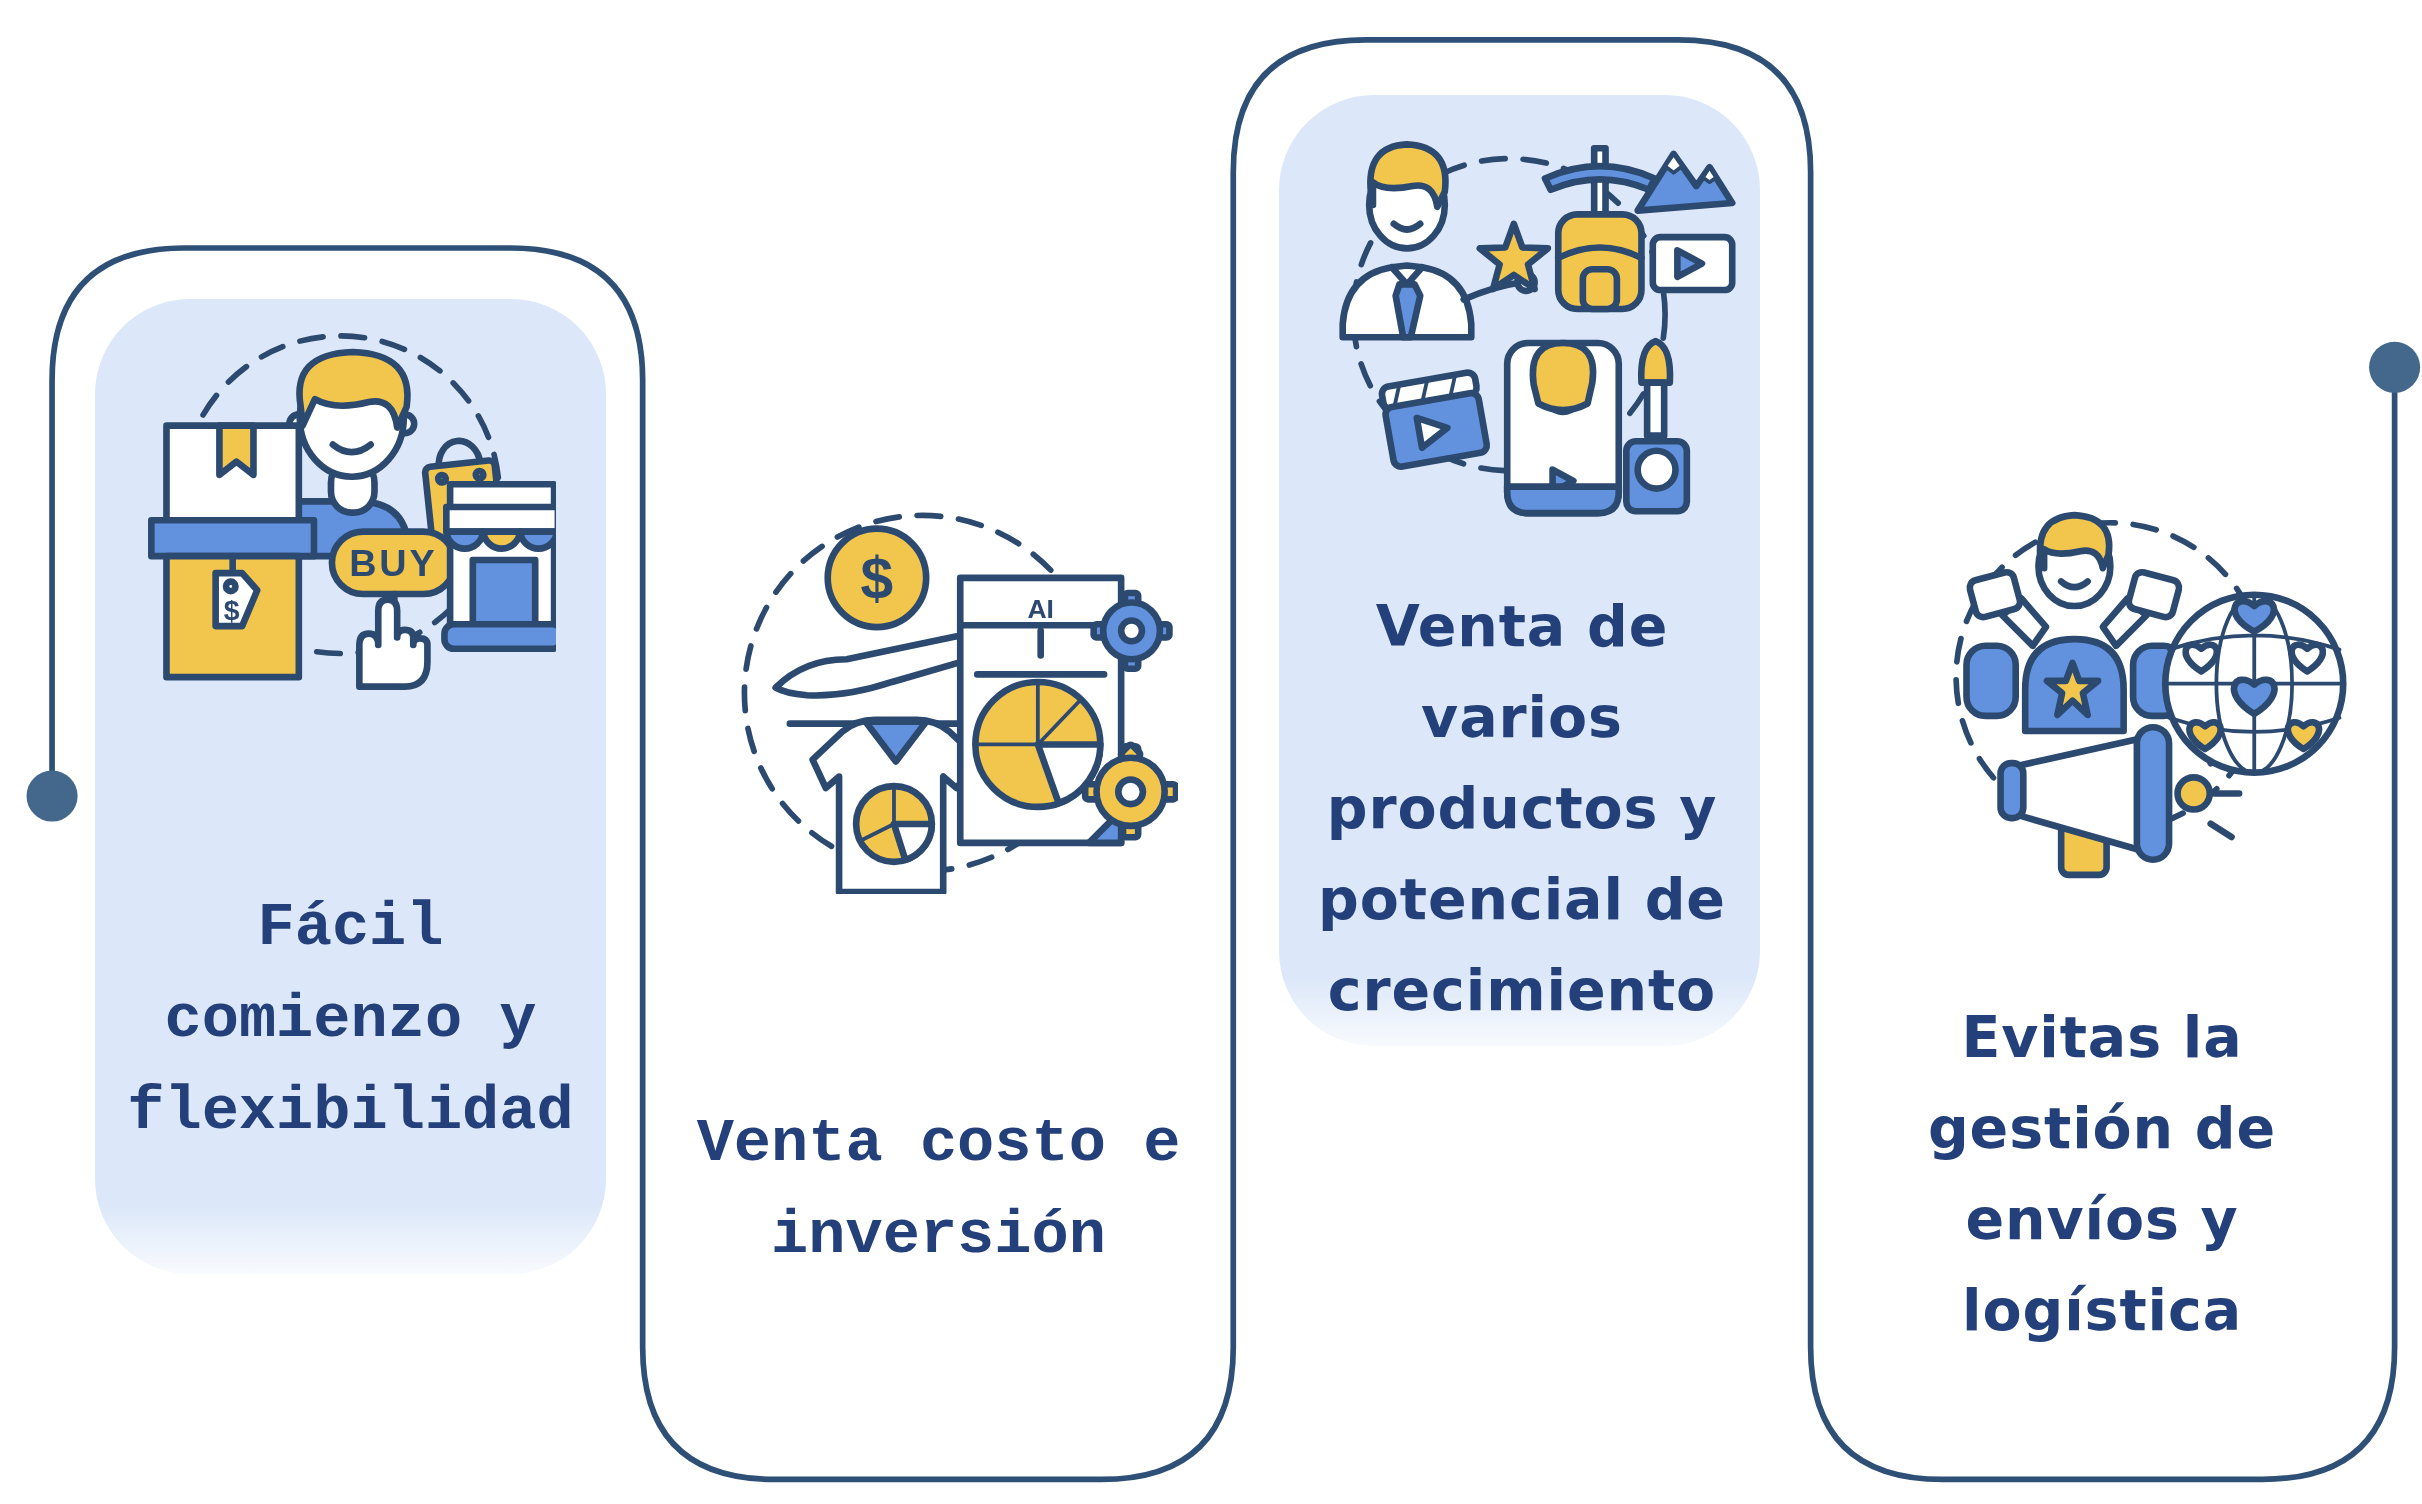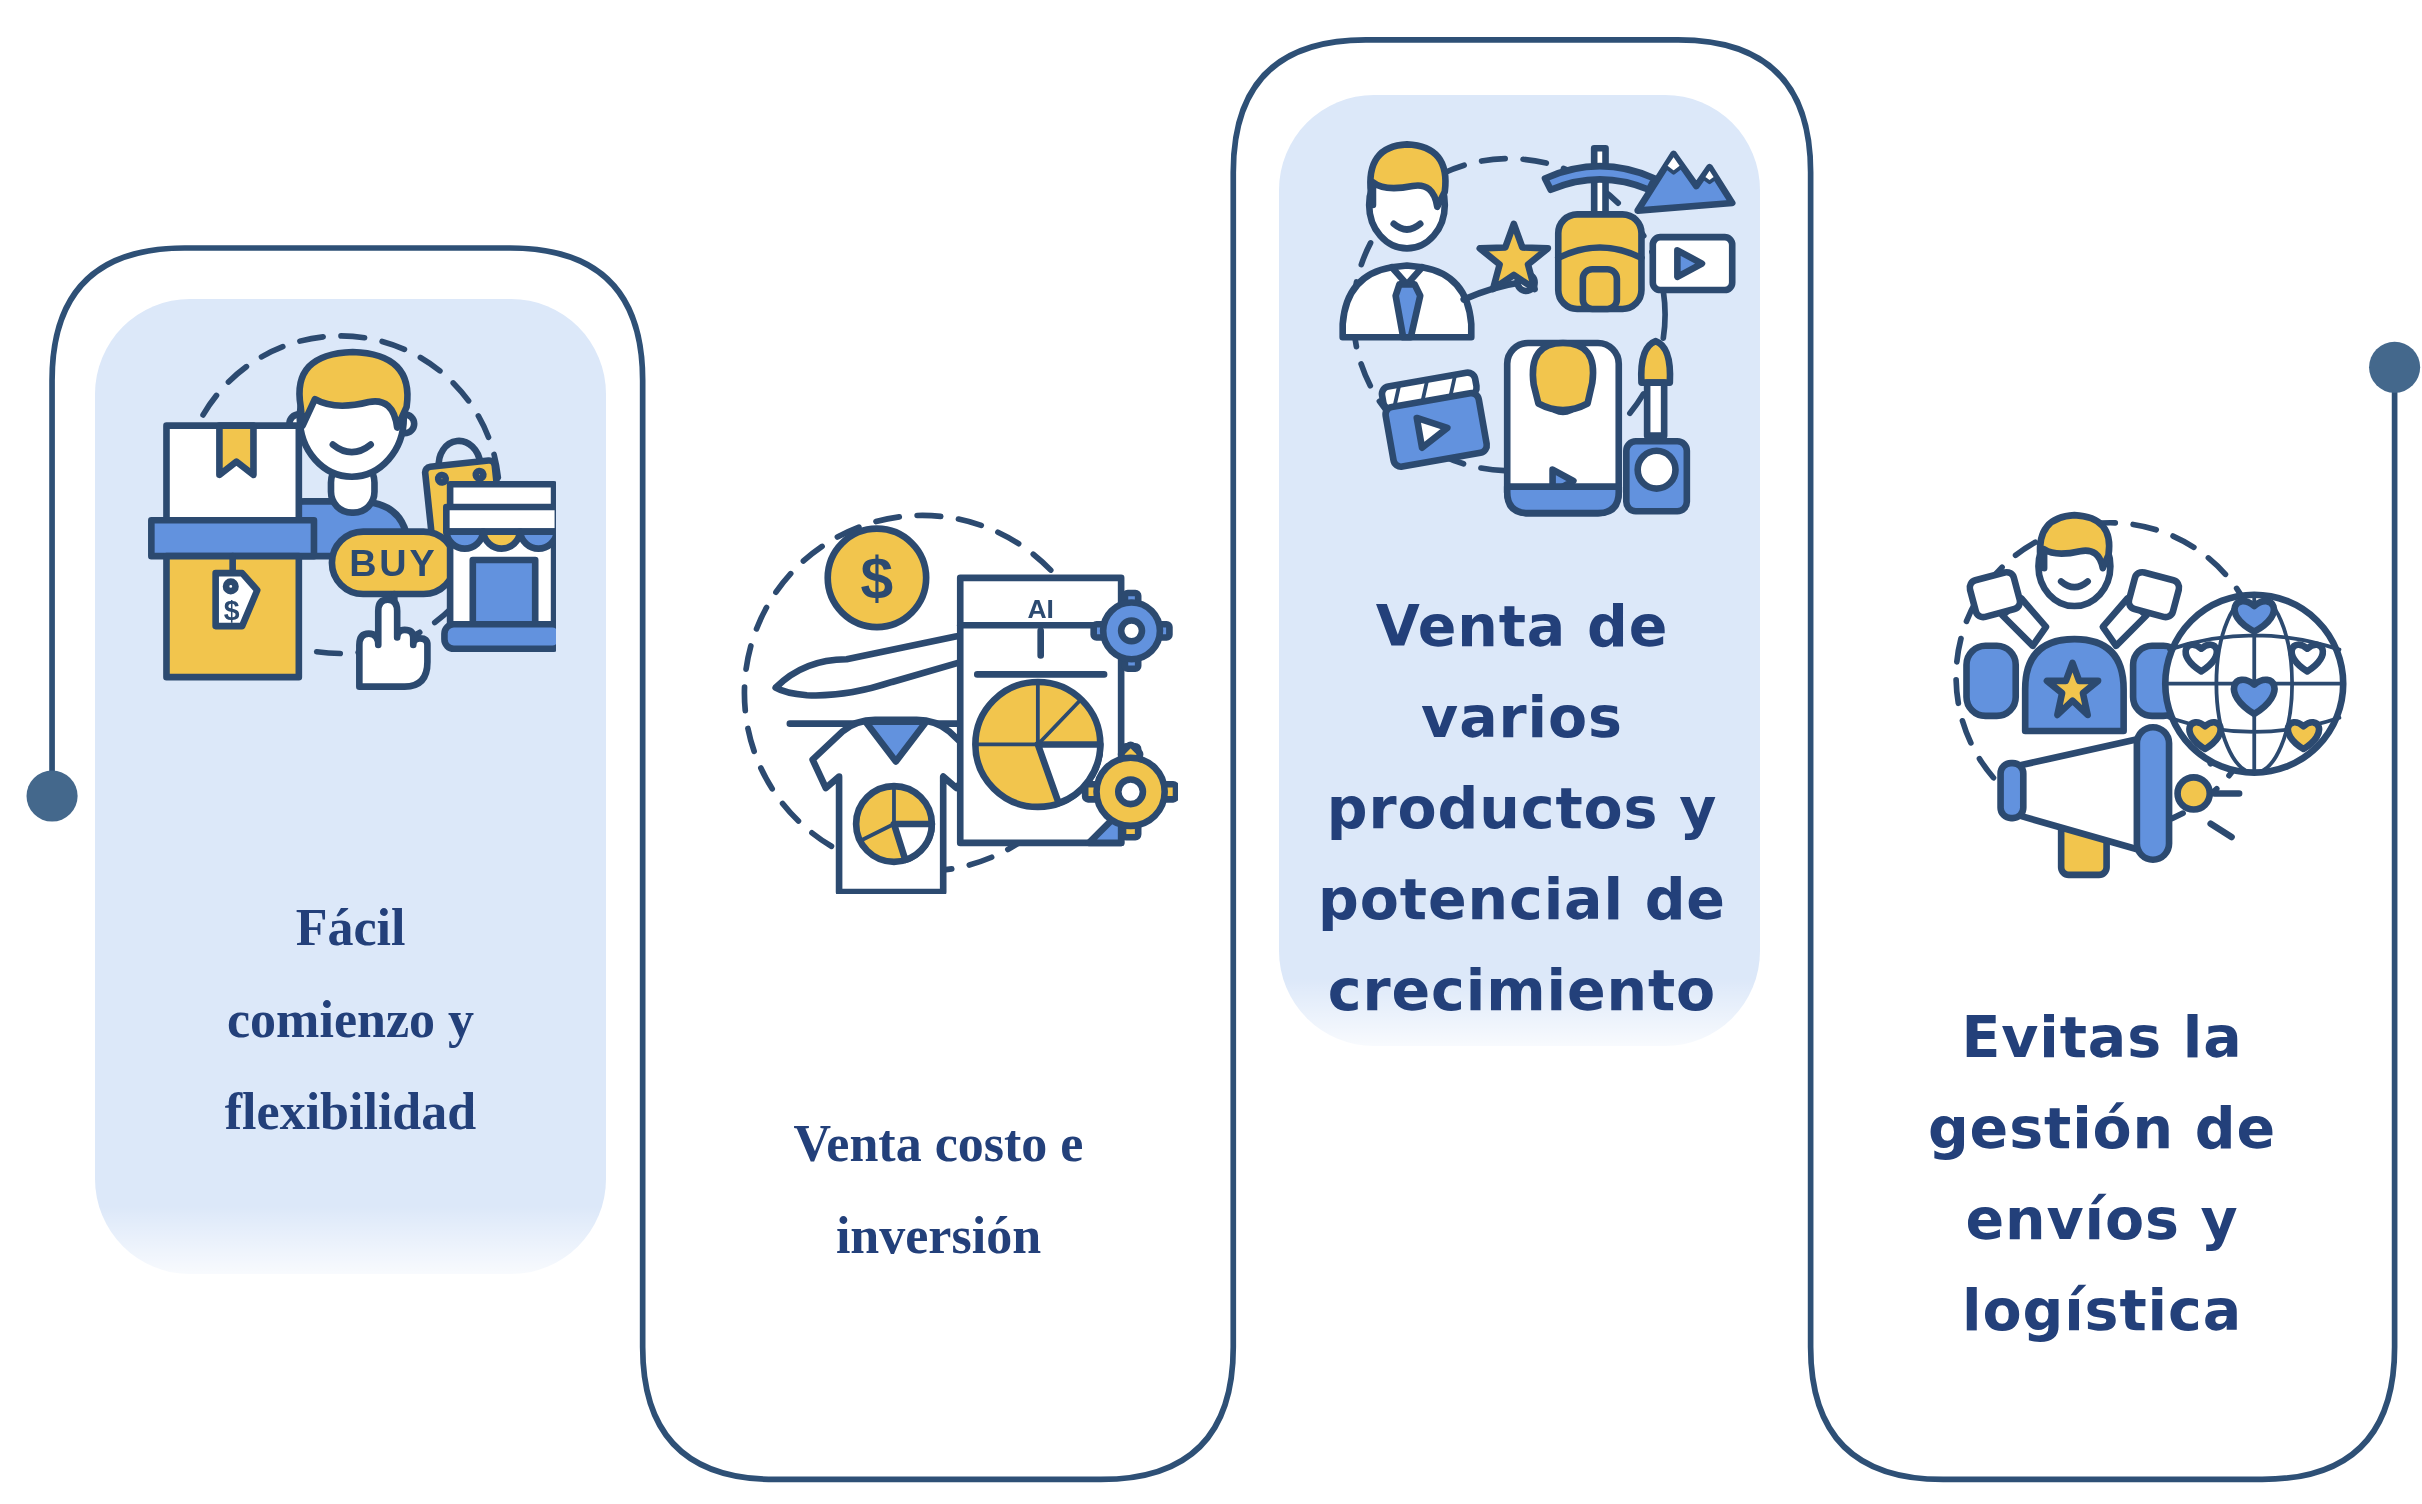--- a/index.html
+++ b/index.html
@@ -7,21 +7,21 @@
           font-family:"Liberation Sans",sans-serif;}
   .layer{position:absolute;left:0;top:0;}
   
   .panel{position:absolute;background:var(--card_fill,#dce8f9);border-radius:95px;}
   .panel::after{content:"";position:absolute;left:0;right:0;bottom:0;height:68px;
                 border-radius:0 0 95px 95px;
                 background:linear-gradient(180deg,rgba(255,255,255,0),rgba(255,255,255,.8));}
   
   .card-label{position:absolute;font-weight:bold;color:var(--text,#23407a);text-align:center;
               white-space:pre-line;}
-  .f12{font-family:Liberation Serif, serif;font-size:52px;line-height:92px;}
+  .f12{font-family:Liberation Mono, monospace;font-size:62px;line-height:92px;}
   .f34{font-family:"DejaVu Sans",sans-serif;font-size:57px;line-height:91px;letter-spacing:0.9px;}
   
   .ic *{stroke:var(--icon_navy,#2c4a70);stroke-width:7;stroke-linecap:round;stroke-linejoin:round;fill:none;}
   .ic .fy{fill:var(--icon_yellow,#f2c54d);}
   .ic .fb{fill:var(--icon_blue,#6292de);}
   .ic .fw{fill:var(--icon_white,#ffffff);}
   .ic .dash{stroke-dasharray:25 19;stroke-width:6;}
   .ic .thin{stroke-width:4;}
   .ic text{stroke:none;fill:var(--icon_navy,#2c4a70);font-family:"Liberation Sans",sans-serif;font-weight:bold;}
   .flow path{stroke:var(--outline,#2e5076);stroke-width:6;fill:none;stroke-linecap:round;}

